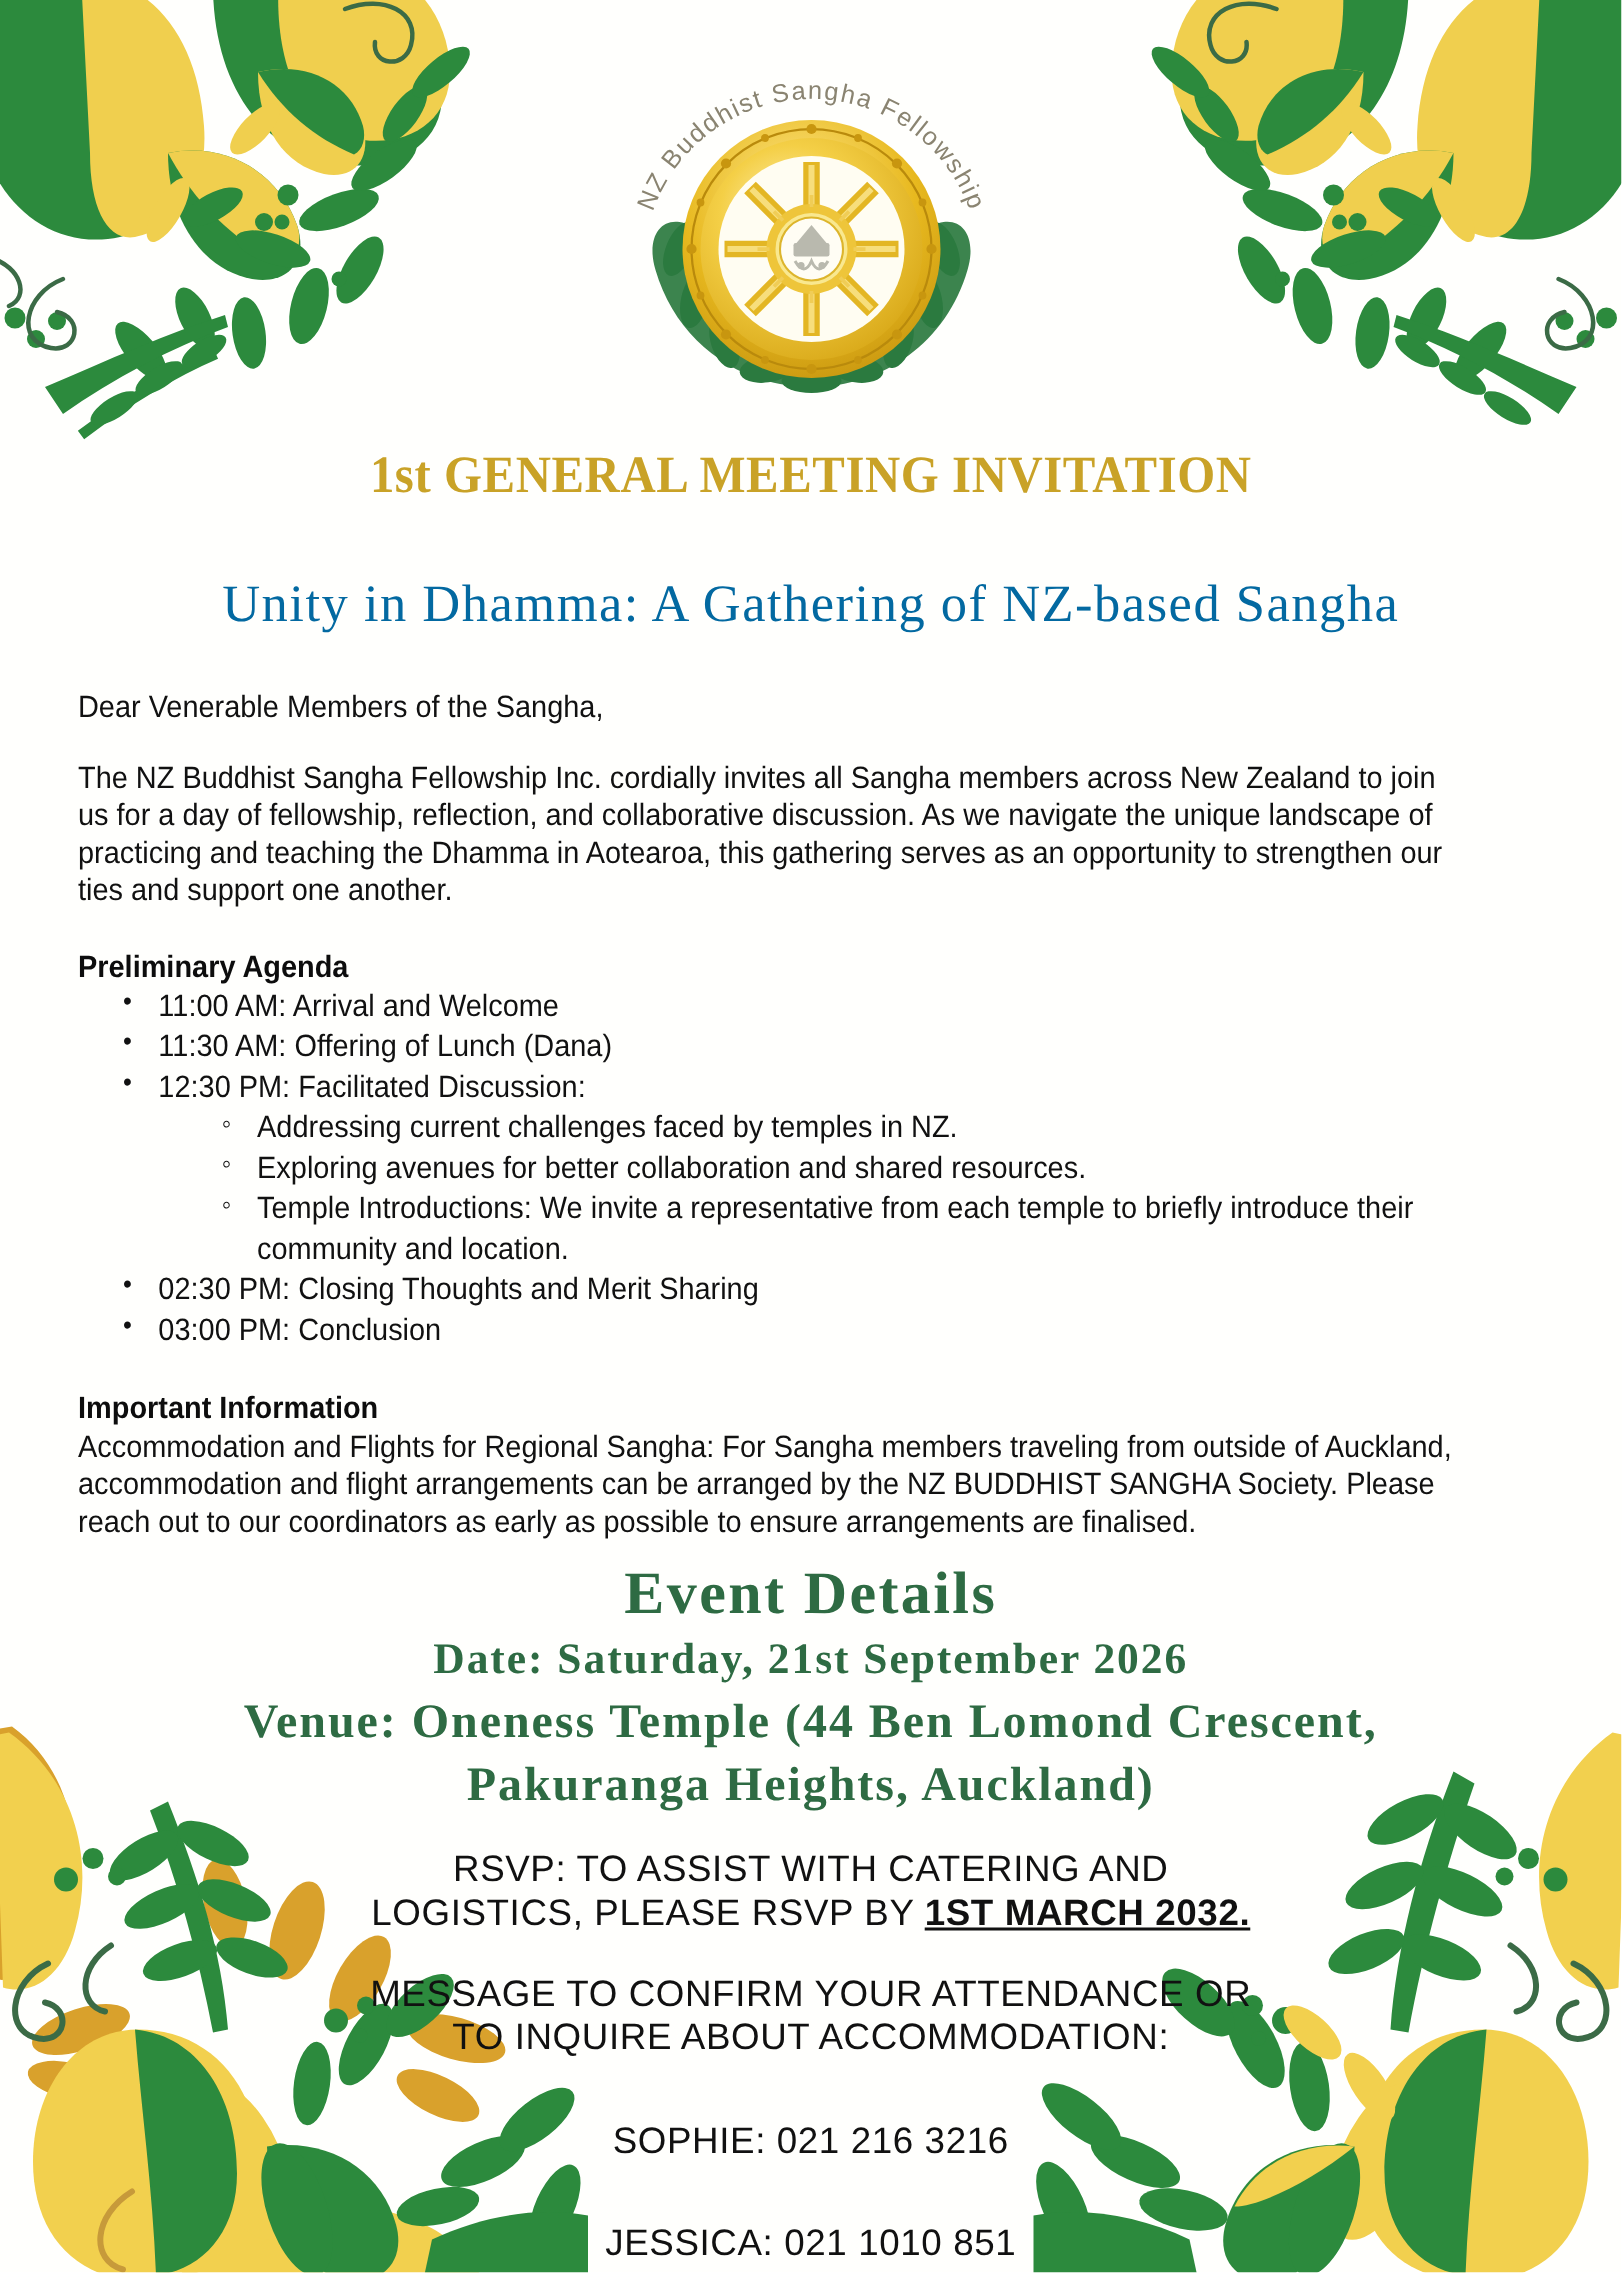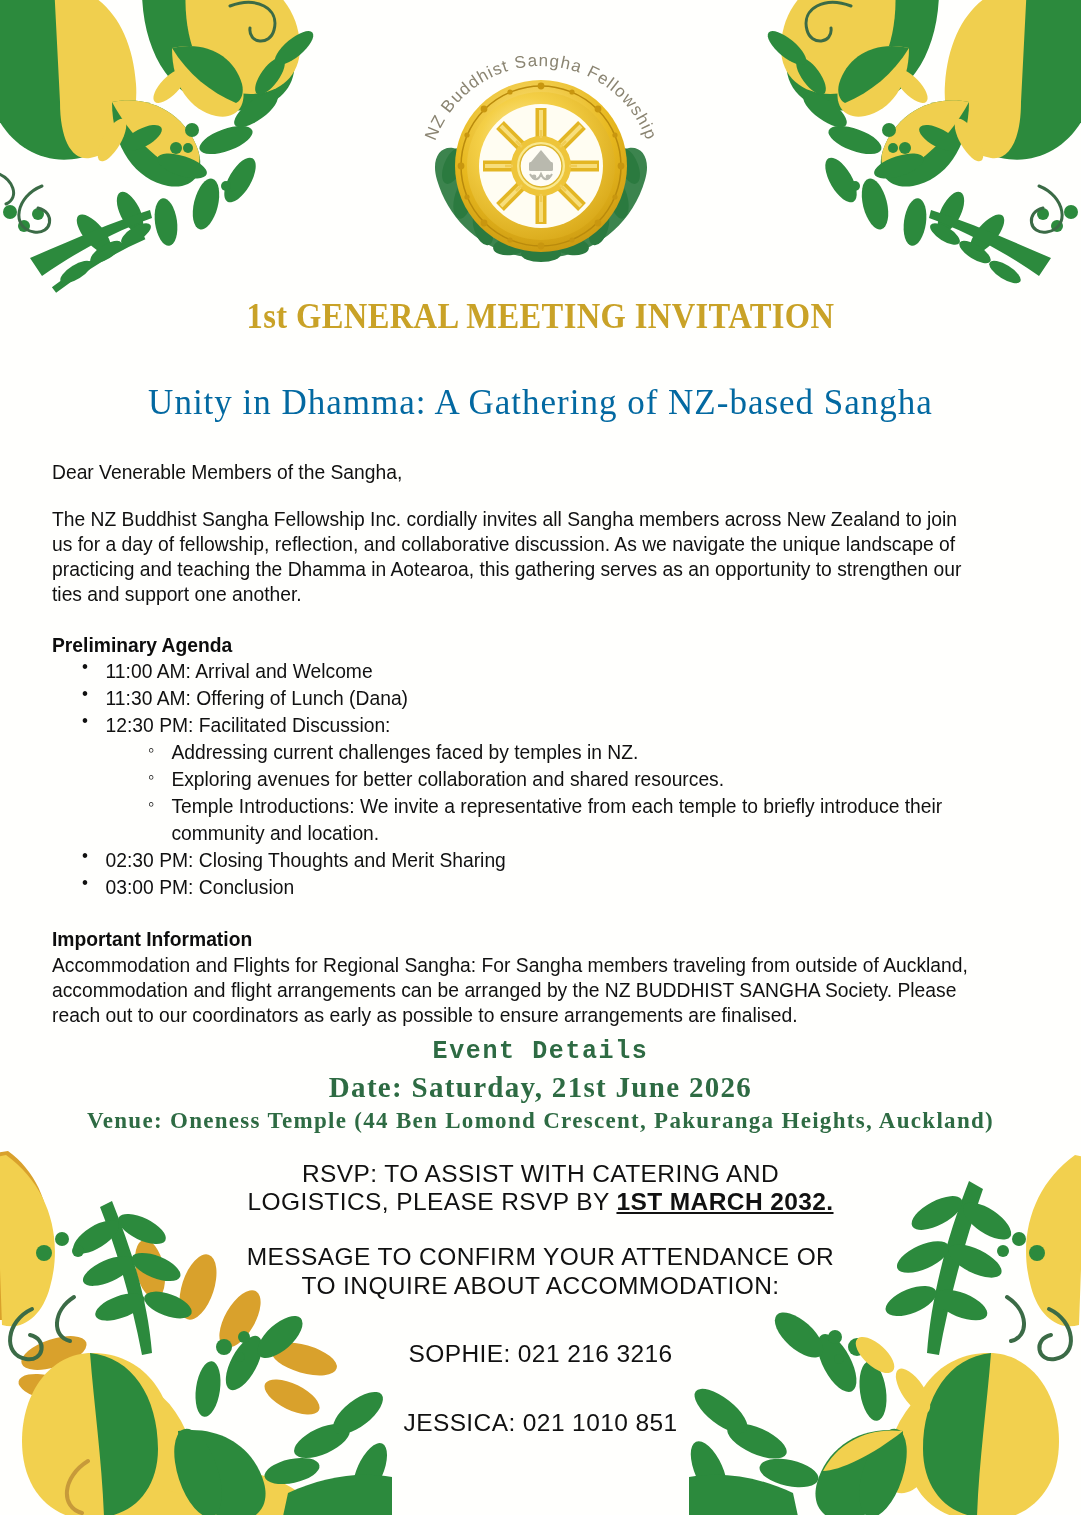--- a/index.html
+++ b/index.html
@@ -152,34 +152,33 @@
   
   .event-details {
     font-family: "Liberation Serif", "DejaVu Serif", serif;
     color: #2e6b43;
     text-align: center;
     margin-top: 9px;
     position: relative;
     z-index: 4;
   }
   .ed-head {
-    font-size: 25px;
+    font-size: 40px;
     font-weight: 700;
     letter-spacing: 1.6px;
     line-height: 1.28;
-    font-family: Liberation Mono, monospace;
   }
   .ed-line {
     font-size: 29px;
     font-weight: 700;
     letter-spacing: 1.3px;
     line-height: 1.32;
   }
   .ed-venue {
-    font-size: 23px;
+    font-size: 32px;
     font-weight: 700;
     letter-spacing: 1.3px;
     line-height: 1.32;
     padding: 0 26px;
   }
 
   
   .rsvp-block {
     font-family: "Liberation Sans", sans-serif;
     text-align: center;
@@ -551,21 +550,21 @@
         <span>03:00 PM: Conclusion</span>
       </li>
     </ul>
 
     <div class="section-head">Important Information</div>
 
     <p class="body-block info-para">Accommodation and Flights for Regional Sangha: For Sangha members traveling from outside of Auckland, accommodation and flight arrangements can be arranged by the NZ BUDDHIST SANGHA Society. Please reach out to our coordinators as early as possible to ensure arrangements are finalised.</p>
 
     <div class="event-details">
       <div class="ed-head">Event Details</div>
-      <div class="ed-line">Date: Saturday, 21st June 2026</div>
+      <div class="ed-line">Date: Saturday, 21st September 2026</div>
       <div class="ed-venue">Venue: Oneness Temple (44 Ben Lomond Crescent, Pakuranga Heights, Auckland)</div>
     </div>
 
     <div class="rsvp-block">
       <div>RSVP: TO ASSIST WITH CATERING AND</div>
       <div><span>LOGISTICS, PLEASE RSVP BY </span><span class="u-bold">1ST MARCH 2032.</span></div>
     </div>
 
     <div class="contact-block">
       <div>MESSAGE TO CONFIRM YOUR ATTENDANCE OR</div>

